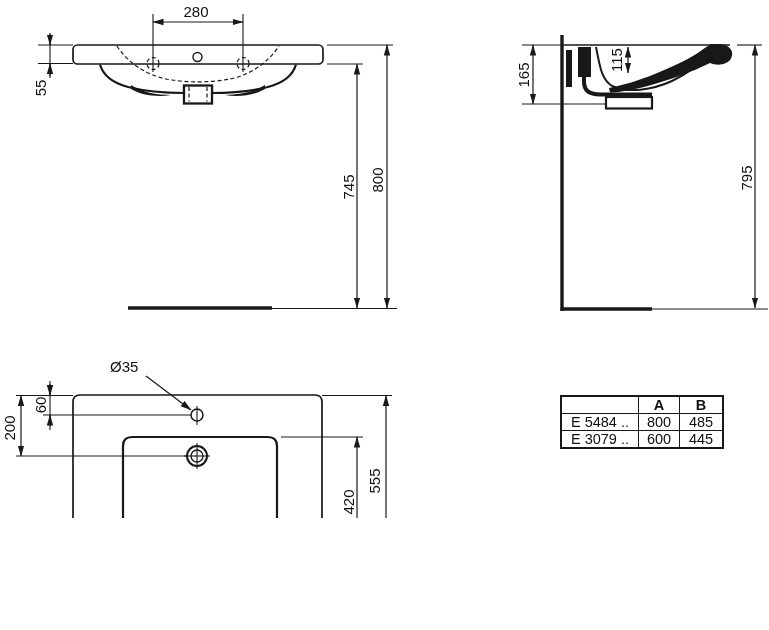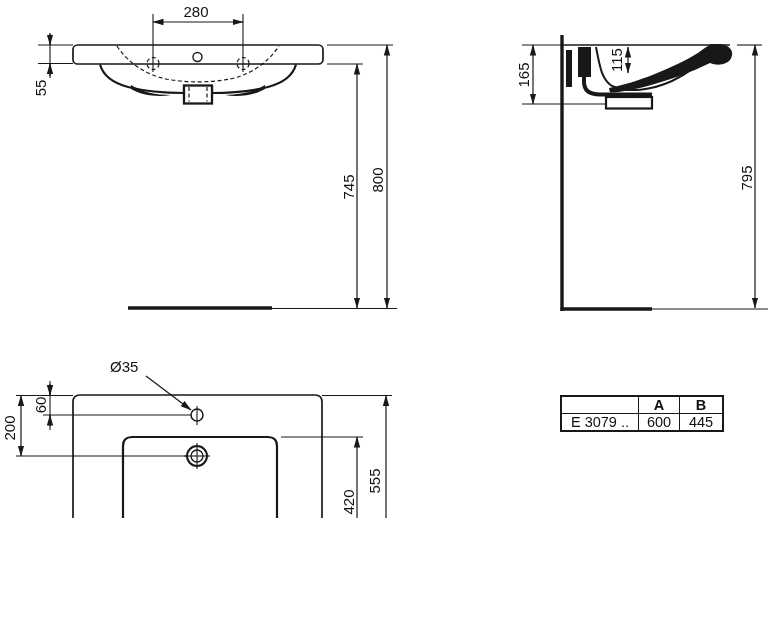--- a/index.html
+++ b/index.html
@@ -144,19 +144,24 @@
 </svg>
 
 <table class="spec">
   <tbody>
         <tr>
     <th class="c-model"></th>
     <th class="c-a">A</th>
     <th class="c-b">B</th>
   </tr>
   <tr>
+    <td>E 5484 ..</td>
+    <td>800</td>
+    <td>485</td>
+  </tr>
+  <tr>
     <td>E 3079 ..</td>
     <td>600</td>
     <td>445</td>
   </tr>
 </tbody>
     </table>
 </div>
 
 </body></html>

